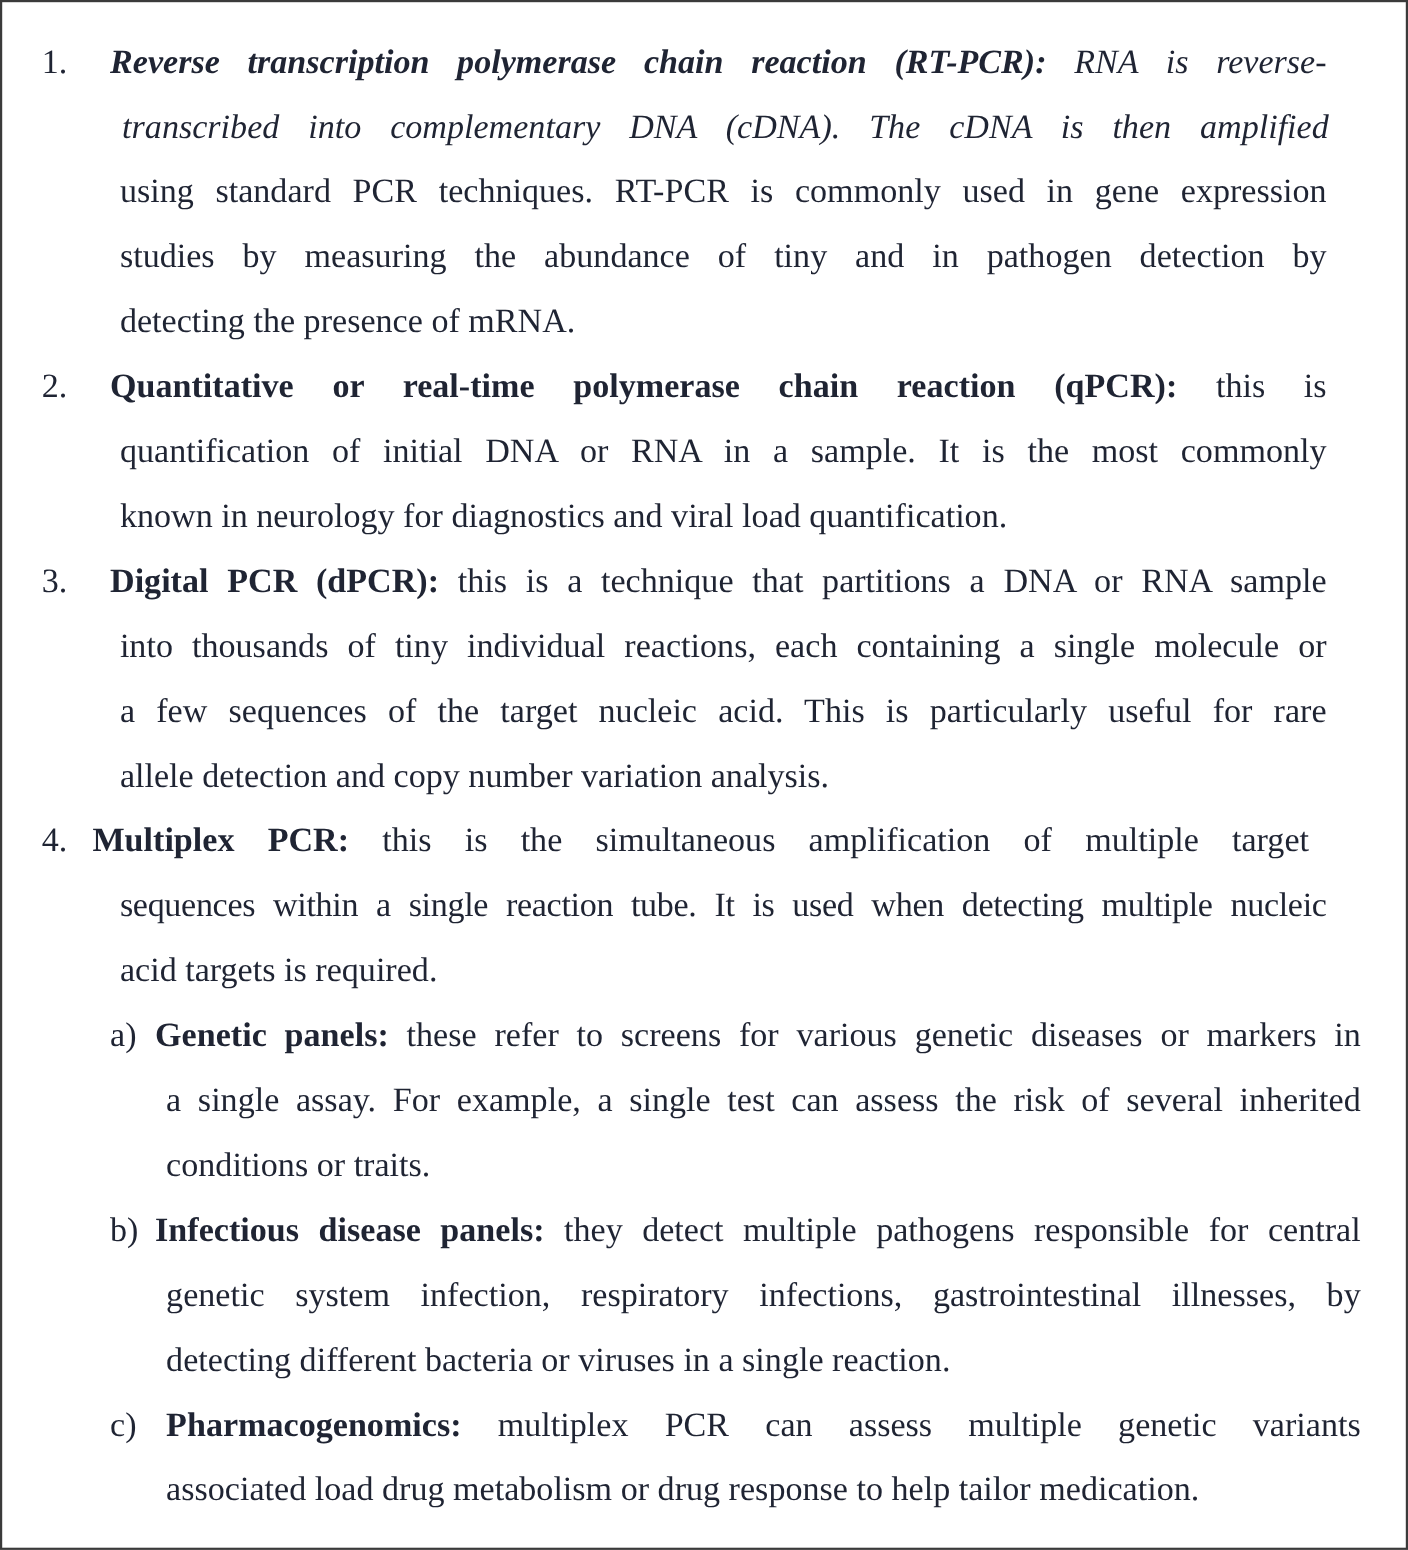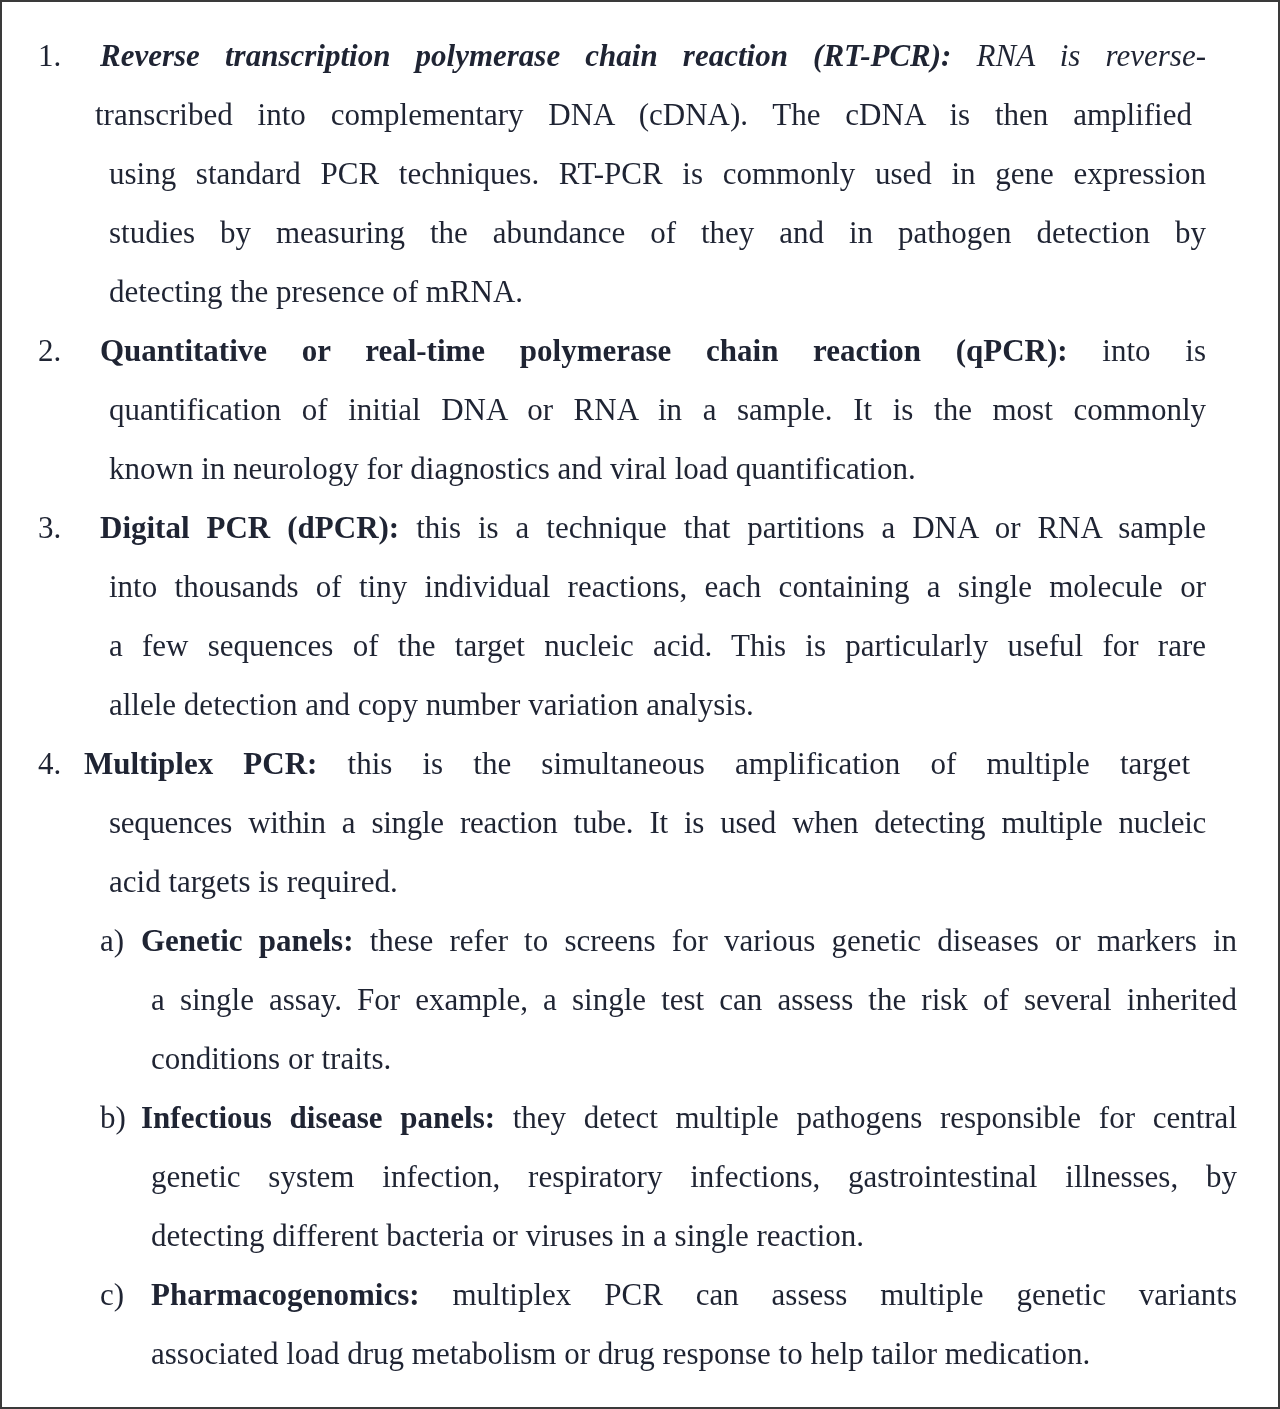--- a/index.html
+++ b/index.html
@@ -23,29 +23,29 @@
   b { font-weight: bold; }
 </style>
 </head>
 <body>
 
 <div class="frame doc">
 
   <div class="item" style="top:24px;">
     <span class="num">1.</span>
     <div class="line just" style="left:98px; width:1106px; top:0;font-style:italic;"><b>Reverse transcription polymerase chain reaction (RT-PCR):</b><span> RNA is reverse-</span></div>
-    <div class="line just" style="left:93px; width:1097px; top:59px;">transcribed into complementary DNA (cDNA). The cDNA is then amplified</div>
+    <div class="line just" style="left:109px; width:1097px; top:59px;font-style:italic;">transcribed into complementary DNA (cDNA). The cDNA is then amplified</div>
     <div class="line just" style="left:107px; width:1097px; top:118px;">using standard PCR techniques. RT-PCR is commonly used in gene expression</div>
-    <div class="line just" style="left:107px; width:1097px; top:177px;">studies by measuring the abundance of they and in pathogen detection by</div>
+    <div class="line just" style="left:107px; width:1097px; top:177px;">studies by measuring the abundance of tiny and in pathogen detection by</div>
     <div class="line" style="left:107px; top:236px;">detecting the presence of mRNA.</div>
   </div>
 
   <div class="item" style="top:319px;">
     <span class="num">2.</span>
-    <div class="line just" style="left:98px; width:1106px; top:0;"><b>Quantitative or real-time polymerase chain reaction (qPCR):</b><span> into is</span></div>
+    <div class="line just" style="left:98px; width:1106px; top:0;"><b>Quantitative or real-time polymerase chain reaction (qPCR):</b><span> this is</span></div>
     <div class="line just" style="left:107px; width:1097px; top:59px;">quantification of initial DNA or RNA in a sample. It is the most commonly</div>
     <div class="line" style="left:107px; top:118px;">known in neurology for diagnostics and viral load quantification.</div>
   </div>
 
   <div class="item" style="top:496px;">
     <span class="num">3.</span>
     <div class="line just" style="left:98px; width:1106px; top:0;"><b>Digital PCR (dPCR):</b><span> this is a technique that partitions a DNA or RNA sample</span></div>
     <div class="line just" style="left:107px; width:1097px; top:59px;">into thousands of tiny individual reactions, each containing a single molecule or</div>
     <div class="line just" style="left:107px; width:1097px; top:118px;">a few sequences of the target nucleic acid. This is particularly useful for rare</div>
     <div class="line" style="left:107px; top:177px;">allele detection and copy number variation analysis.</div>

